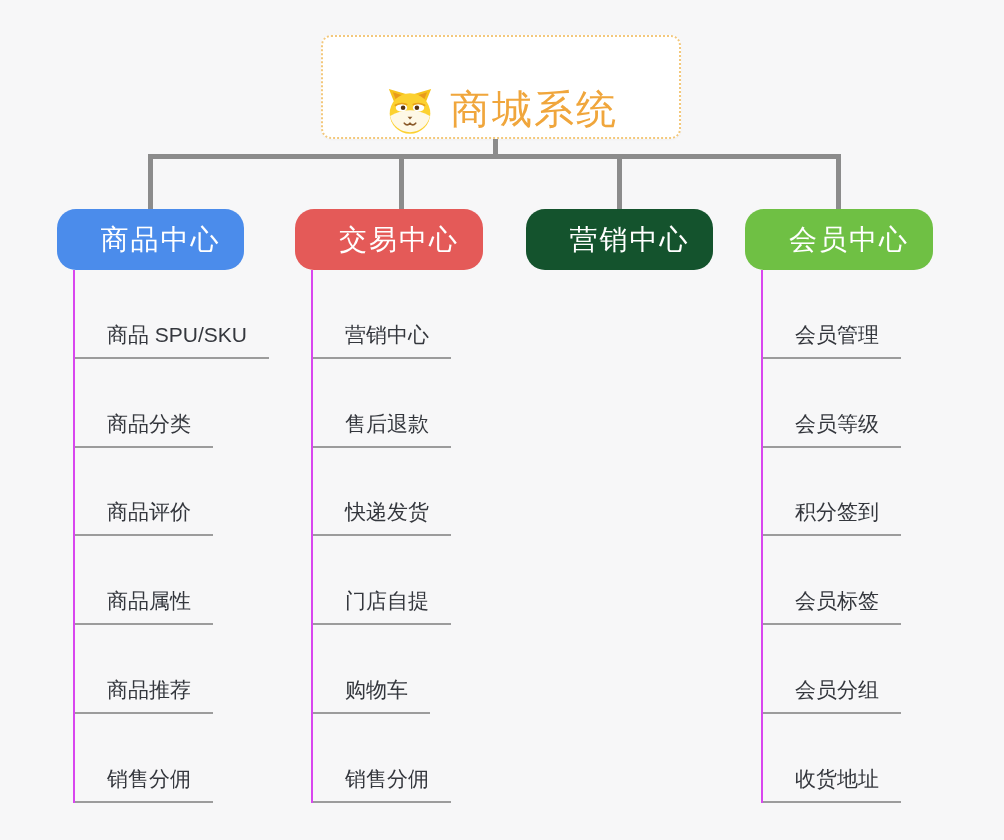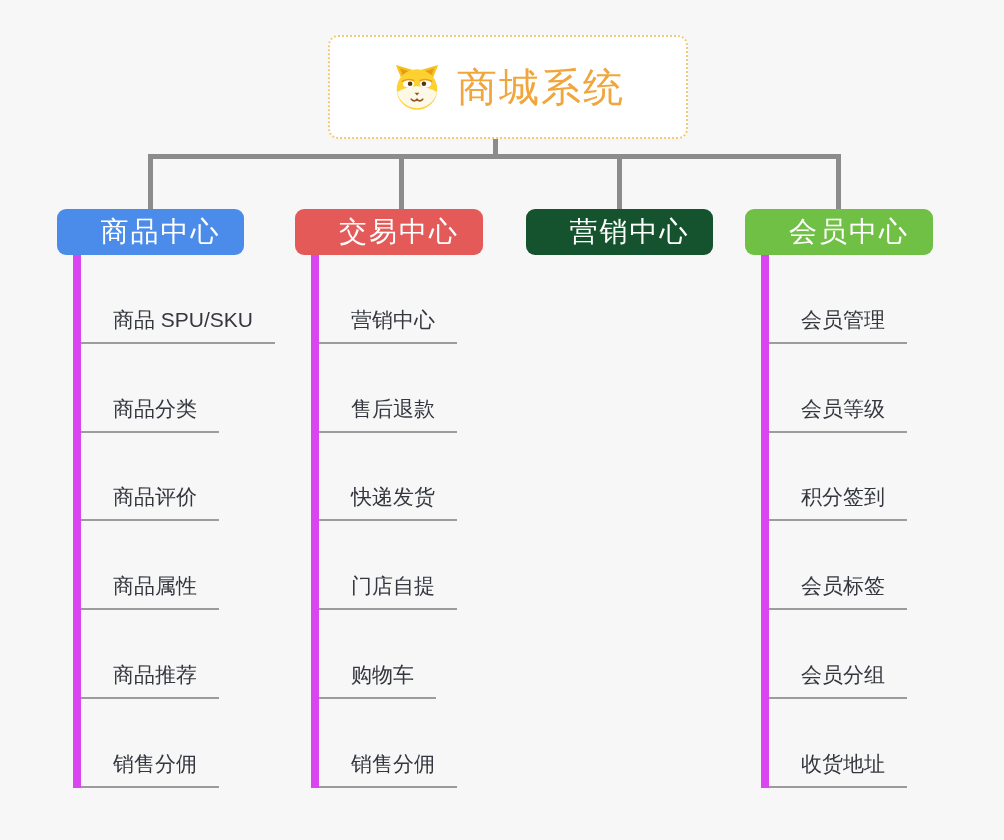--- a/index.html
+++ b/index.html
@@ -8,27 +8,27 @@
     background:#f7f7f8;
   }
   .stage{
     position:relative;
     width:1004px;height:840px;
     background:#f7f7f8;
     overflow:hidden;
   }
   
   .root-node{
-    position:absolute;left:328px;top:35px;
+    position:absolute;left:321px;top:35px;
     width:360px;height:104px;
     background:#ffffff;
     border:2px dotted #f3c87c;
     border-radius:10px;
     box-sizing:border-box;
-    display:flex;align-items:center;justify-content:center;
+    display:flex;align-items:flex-end;justify-content:center;
     gap:14px;
     box-shadow:0 1px 2px rgba(0,0,0,0.03);
   }
   .root-title{
     font-size:40px;
     color:#f0a63c;
     letter-spacing:2px;
     white-space:nowrap;
   }
   .root-icon{width:52px;height:52px;flex:0 0 auto;}
@@ -38,29 +38,29 @@
   .conn-hline{left:148px;top:154px;width:693px;height:5px;}
   .conn-drop{top:154px;width:5px;height:55px;}
   .drop-0{left:148px;} .drop-1{left:399px;} .drop-2{left:617px;} .drop-3{left:836px;}
   
   .branch{position:absolute;top:209px;}
   .branch-0{left:57px;width:187px;}
   .branch-1{left:295px;width:188px;}
   .branch-2{left:526px;width:187px;}
   .branch-3{left:745px;width:188px;}
   .branch-header{
-    height:46px;border-radius:9px;
+    height:61px;border-radius:19px;
     display:flex;align-items:center;justify-content:center;
     color:#ffffff;font-size:28px;letter-spacing:2px;
     white-space:nowrap;
     padding-left:20px;
   }
   .branch-items{
     margin-left:16px;
-    border-left:8px solid #d946ef;
+    border-left:2px solid #d946ef;
     width:max-content;
   }
   .leaf{
     height:88.8px;
     display:flex;align-items:flex-end;
   }
   .leaf-label{
     display:inline-block;
     padding:0 22px 8px 32px;
     border-bottom:2px solid #9c9c9c;

